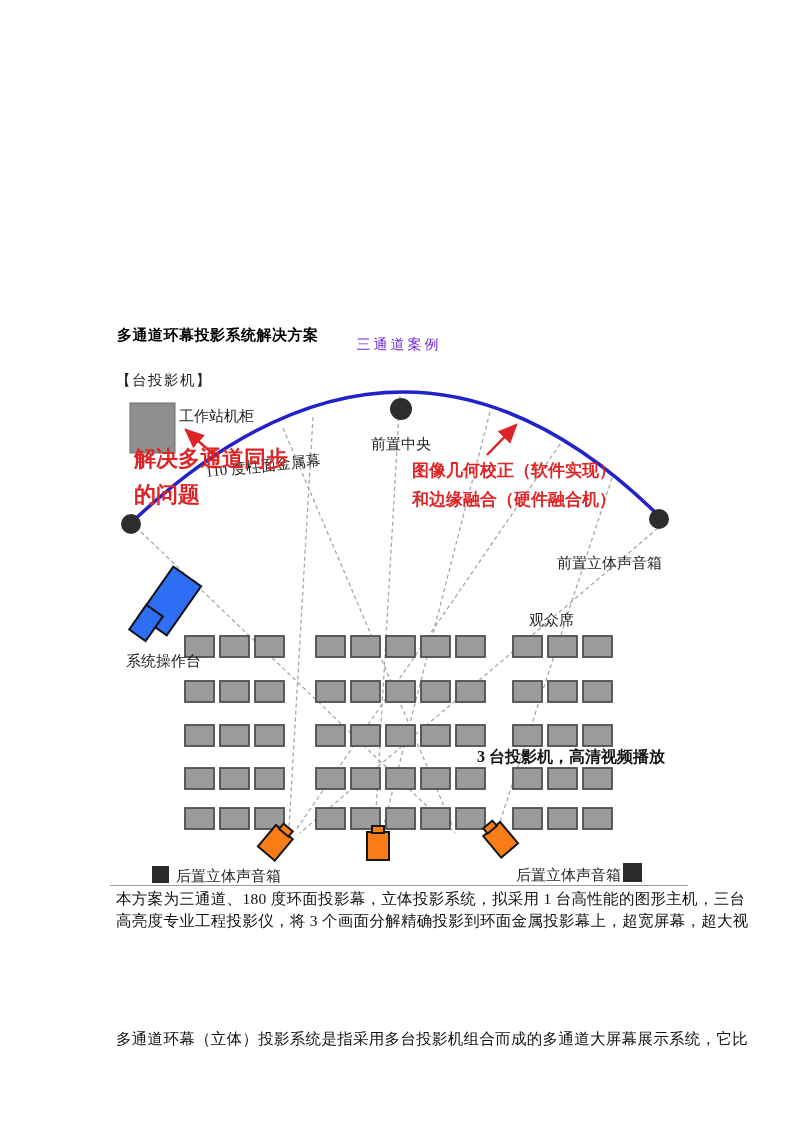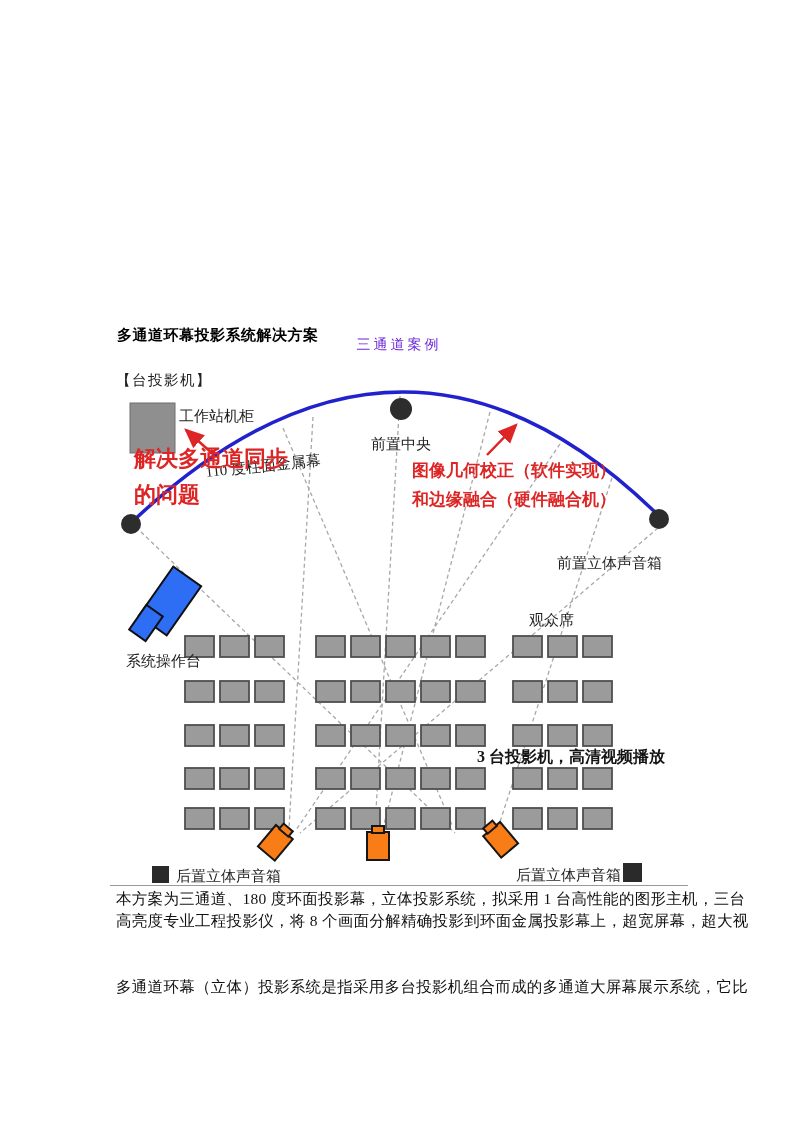--- a/index.html
+++ b/index.html
@@ -21,21 +21,21 @@
   .dot{fill:#2d2d2d;}
   .cabinet{fill:#8f8f8f;stroke:#6e6e6e;stroke-width:1;}
   #seat-grid rect{fill:var(--seat-color);stroke:#4f4f4f;stroke-width:1.8;}
   .console-rect{fill:var(--console-color);stroke:#101010;stroke-width:2;}
   .projector{fill:var(--projector-color);stroke:#161616;stroke-width:2;}
   .rear-speaker{fill:#2a2a2a;}
   .red-arrow{stroke:var(--annotation-color);stroke-width:2.5;}
   .img-border{stroke:#999;stroke-width:1;}
   .body-text{position:absolute;left:116px;width:574px;font-size:15.5px;line-height:22px;
         letter-spacing:0.3px;color:#111;white-space:nowrap;text-align:right;}
-  .p1{top:888px;} .p2{top:976px;font-family:Liberation Serif, serif;}
+  .p1{top:888px;} .p2{top:1028px;font-family:Liberation Serif, serif;}
 </style>
 </head>
 <body>
 
 <div class="page">
 
   <div class="doc-title">多通道环幕投影系统解决方案</div>
   <div class="doc-subtitle">三通道案例</div>
   <div class="section-heading">【台投影机】</div>
 
@@ -159,18 +159,18 @@
     <text class="anno anno-med" x="412" y="476">图像几何校正（软件实现）</text>
     <text class="anno anno-med" x="412" y="505">和边缘融合（硬件融合机）</text>
     <line class="red-arrow" x1="214" y1="455" x2="186" y2="430" marker-end="url(#arrowhead)"></line>
     <line class="red-arrow" x1="487" y1="455" x2="516" y2="425" marker-end="url(#arrowhead)"></line>
 
     <line class="img-border" x1="110" y1="885.5" x2="688" y2="885.5"></line>
   </svg>
 
   <div class="body-text p1">
     <div>本方案为三通道、180 度环面投影幕，立体投影系统，拟采用 1 台高性能的图形主机，三台</div>
-    <div>高亮度专业工程投影仪，将 8 个画面分解精确投影到环面金属投影幕上，超宽屏幕，超大视</div>
+    <div>高亮度专业工程投影仪，将 3 个画面分解精确投影到环面金属投影幕上，超宽屏幕，超大视</div>
   </div>
 
   <div class="body-text p2">多通道环幕（立体）投影系统是指采用多台投影机组合而成的多通道大屏幕展示系统，它比</div>
 
 </div>
 
 </body></html>

